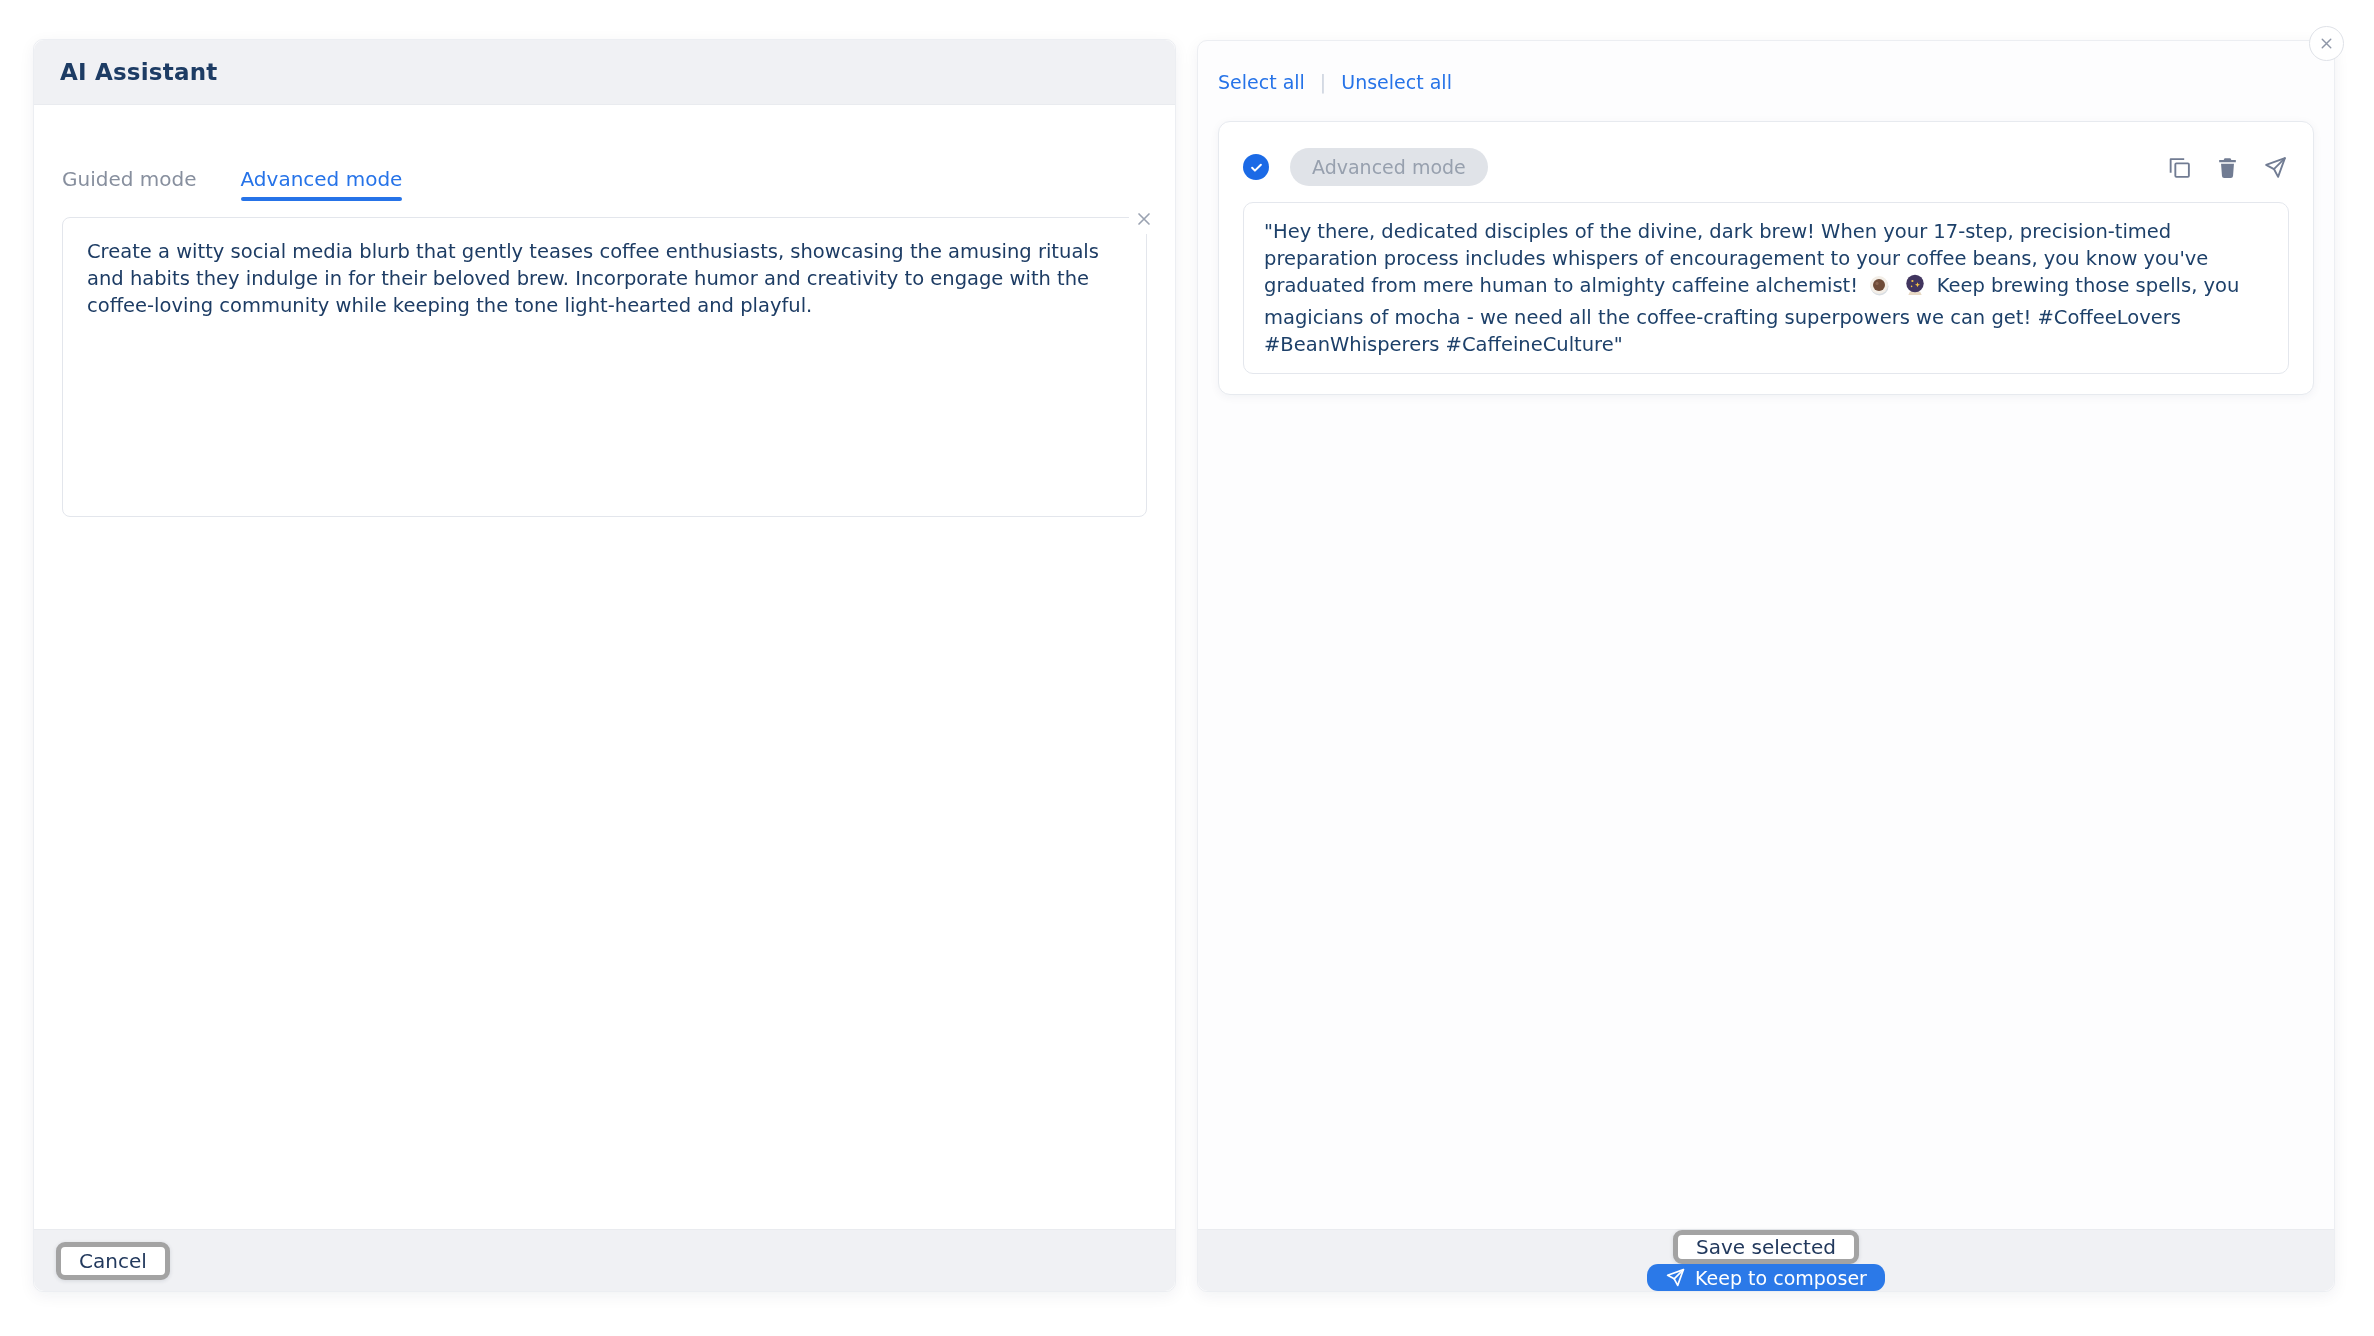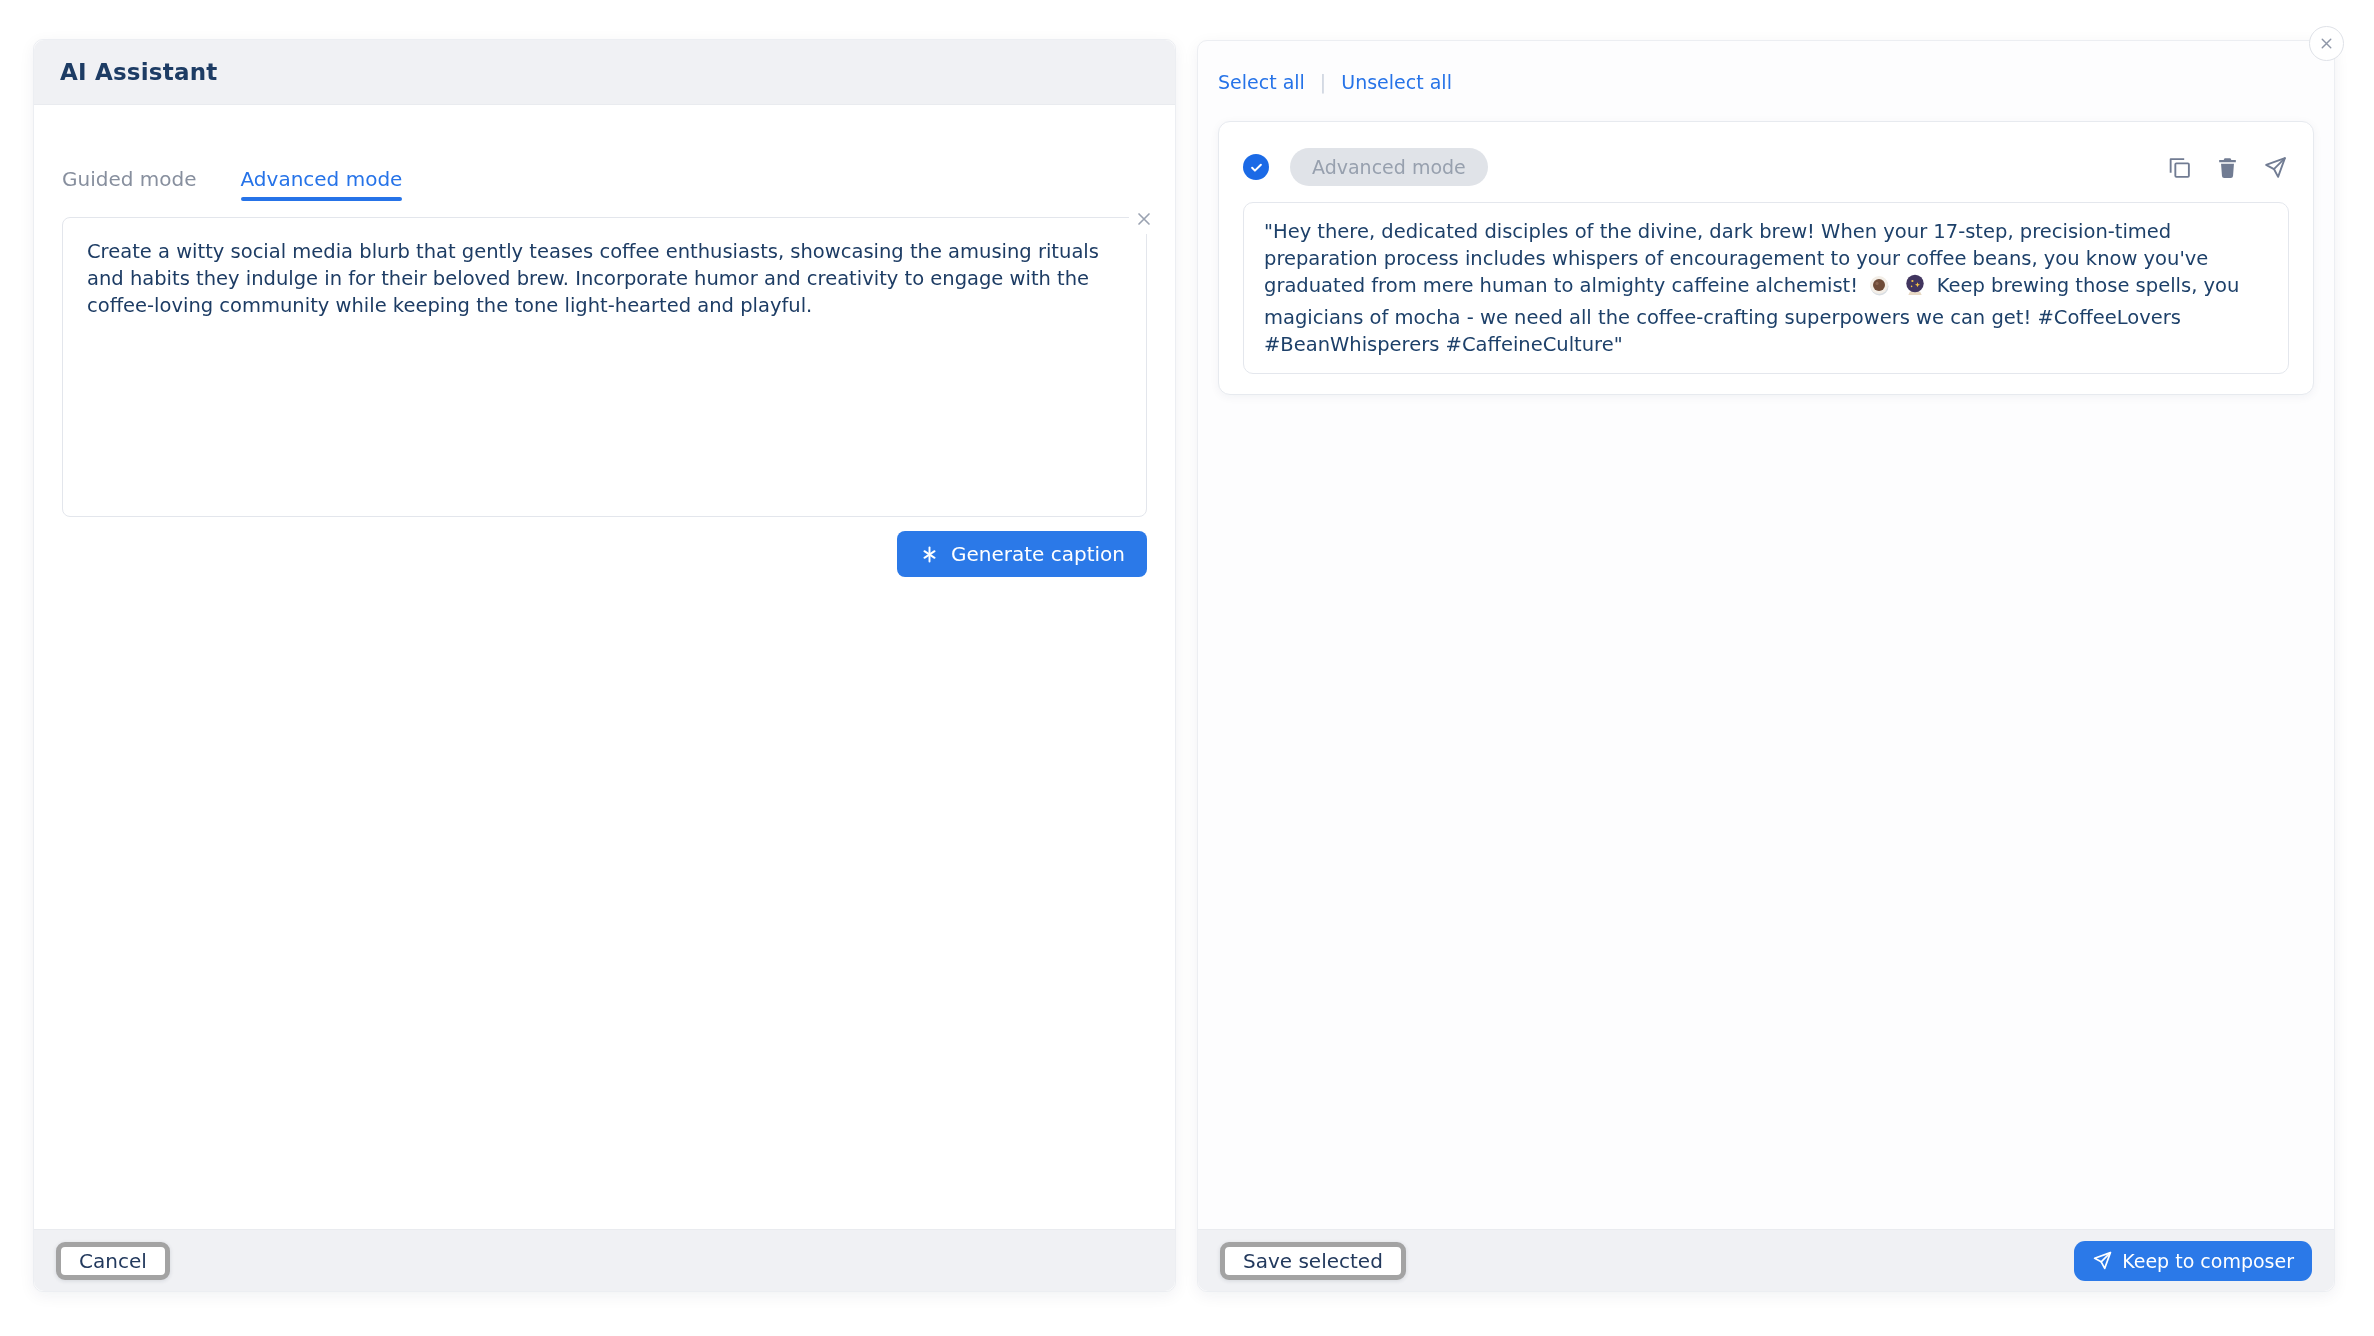--- a/index.html
+++ b/index.html
@@ -35,21 +35,21 @@
 
   .generate-row { margin-top:14px; display:flex; justify-content:flex-end; }
 
   .btn-primary { background:#2b79e8; color:#fff; border:none; height:46px; border-radius:8px;
     padding:0 22px; font-family:inherit; font-size:20px; font-weight:500; display:inline-flex;
     align-items:center; gap:11px; cursor:pointer; }
   .btn-primary svg { flex:0 0 auto; }
 
   .card-footer { flex:0 0 62px; height:62px; background:#f0f1f4; border-top:1px solid #e9ebef;
     border-radius:0 0 10px 10px; display:flex; align-items:center; padding:0 22px; }
-  .card-right .card-footer { justify-content:space-between; }
+  .card-right .card-footer { justify-content:space-between;flex-direction:column; }
 
   .btn-light { background:#fff; color:#22395d; border:5px solid #a3a3a3; height:38px;
     border-radius:9px; padding:0 18px; font-family:inherit; font-size:20px; font-weight:500;
     box-shadow:0 1px 4px rgba(20,30,60,.12); cursor:pointer; display:inline-flex; align-items:center; }
 
   .btn-send { height:40px; border-radius:11px; font-size:19px; padding:0 18px; gap:9px; }
   .btn-send svg { width:21px; height:21px; }
 
   
   .right-body { flex:1 1 auto; padding:0 20px; }
@@ -96,30 +96,20 @@
 
     <div class="prompt-wrap">
       <textarea class="prompt" style="">Create a witty social media blurb that gently teases coffee enthusiasts, showcasing the amusing rituals and habits they indulge in for their beloved brew. Incorporate humor and creativity to engage with the coffee-loving community while keeping the tone light-hearted and playful.</textarea>
       <div class="clear-btn">
         <svg viewBox="0 0 24 24" fill="none" stroke="currentColor" stroke-width="2" stroke-linecap="round">
             <path d="M6 6l12 12M18 6L6 18"></path>
           </svg>
       </div>
     </div>
 
-    <div class="generate-row">
-      <button class="btn-primary">
-        <svg width="21" height="21" viewBox="0 0 24 24" fill="none" stroke="#ffffff" stroke-width="2.2" stroke-linecap="round">
-            <path d="M12 4v16"></path>
-            <path d="M6.2 8.2l11.6 7.6"></path>
-            <path d="M17.8 8.2L6.2 15.8"></path>
-          </svg>
-        <span>Generate caption</span>
-      </button>
-    </div>
   </div>
 
   <div class="card-footer">
     <button class="btn-light">Cancel</button>
   </div>
 </section>
 
 <section class="card card-right">
   <div class="right-body">
     <div class="select-row">

